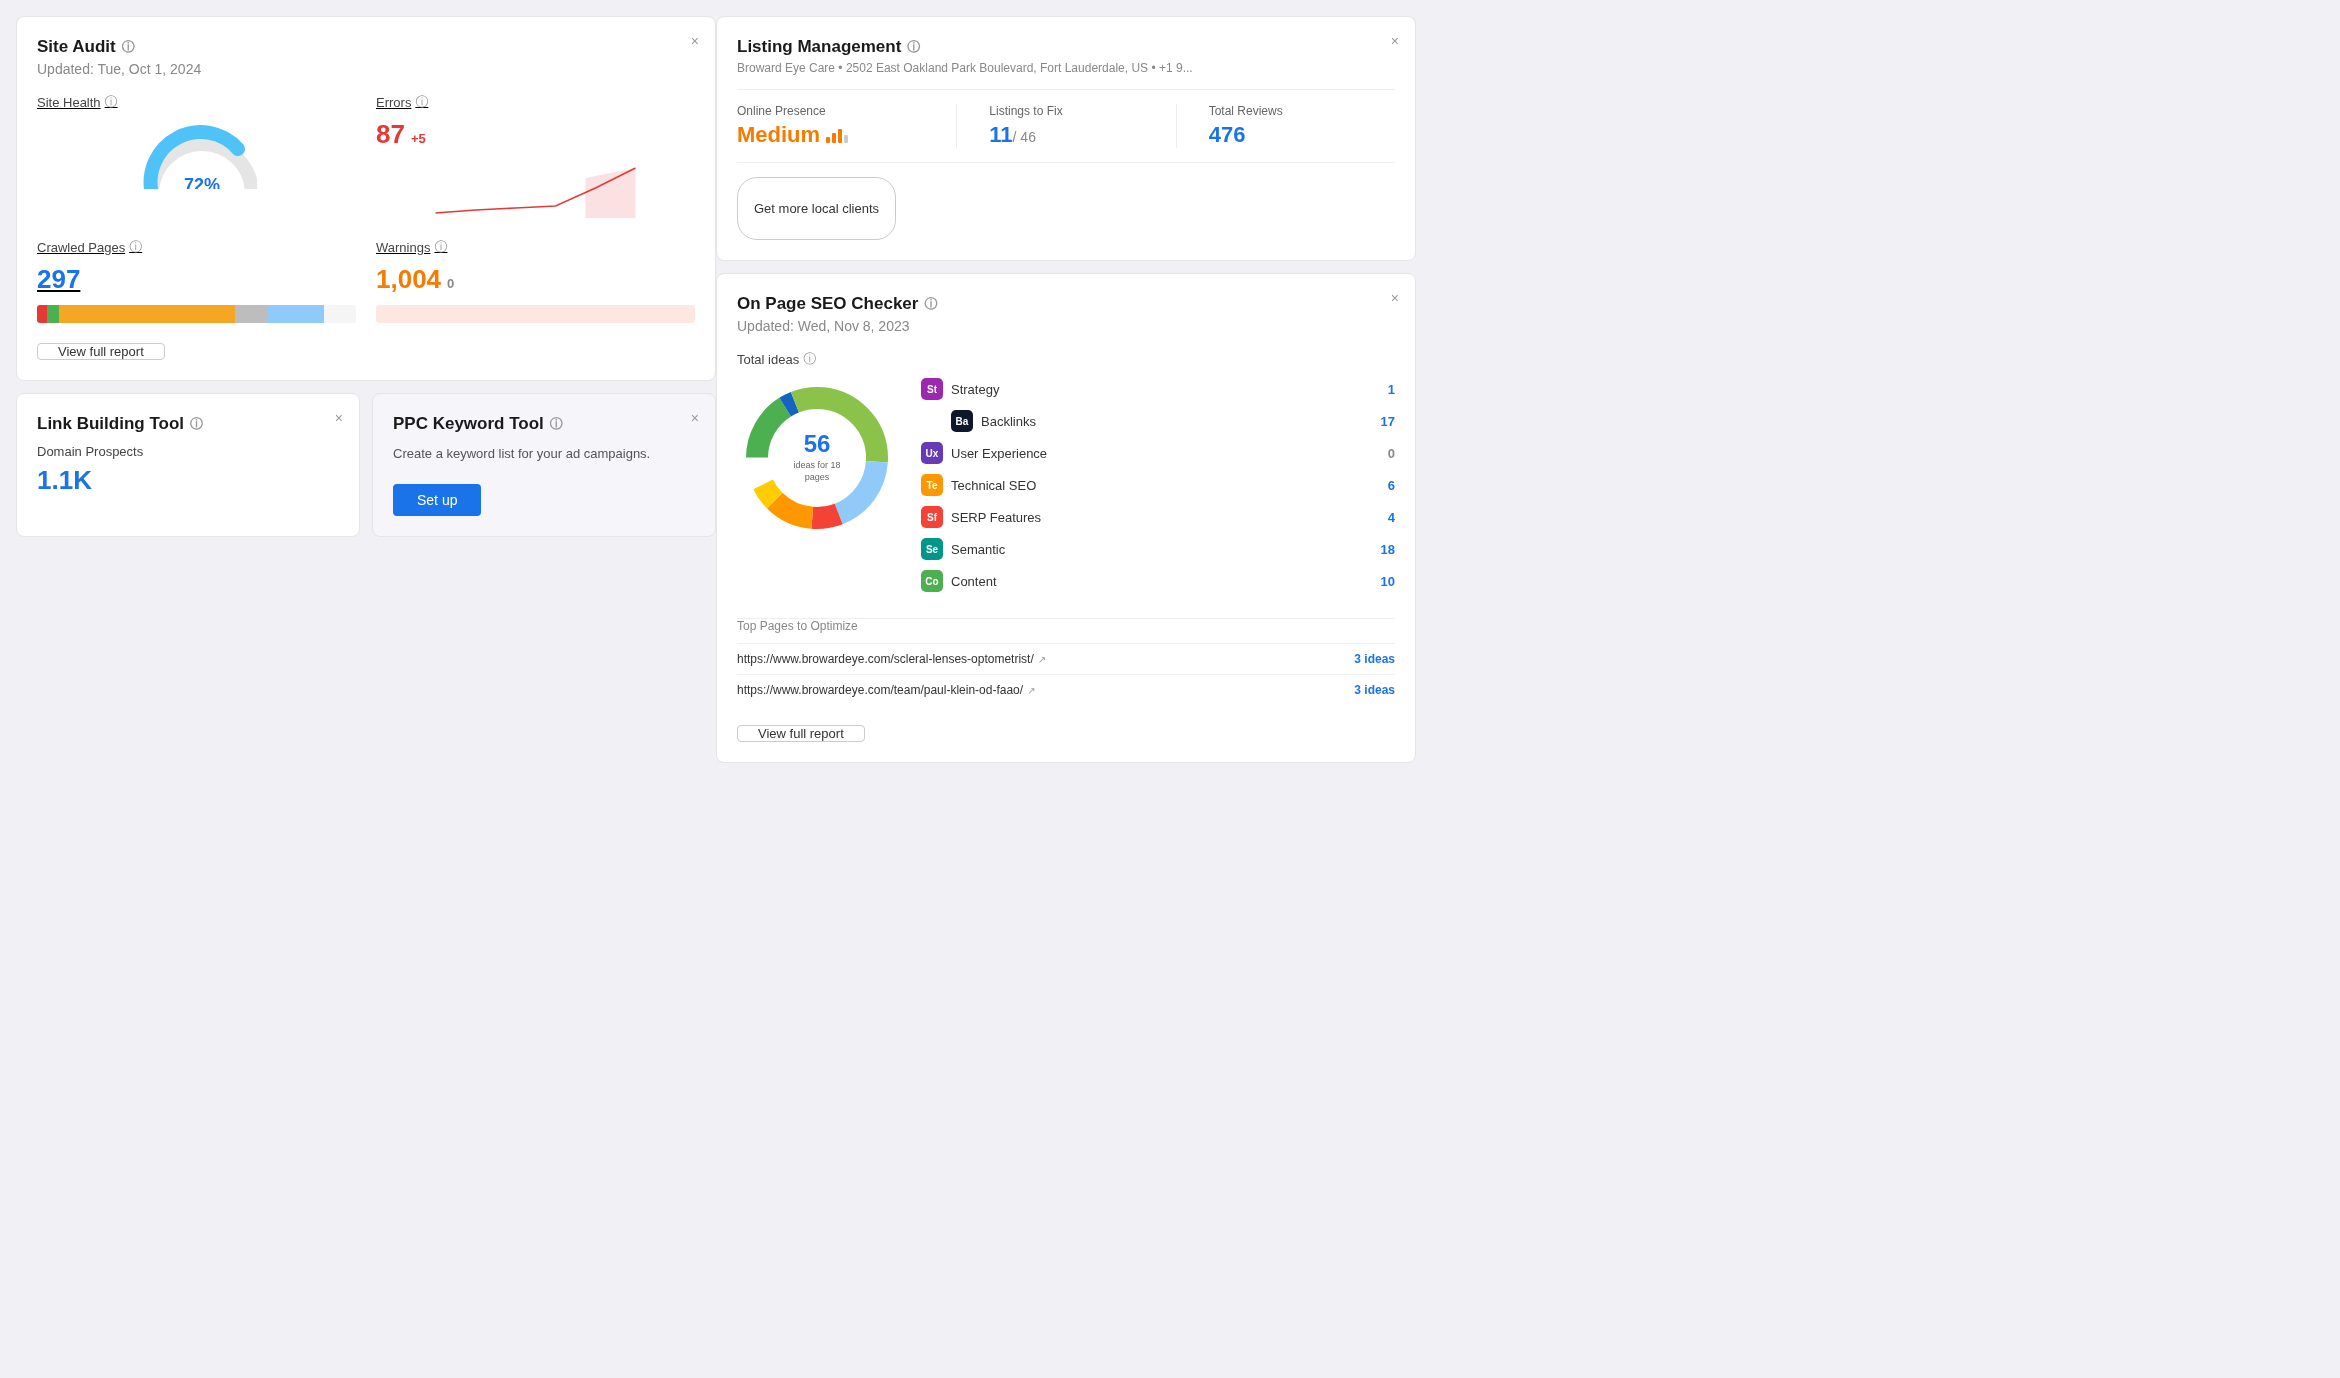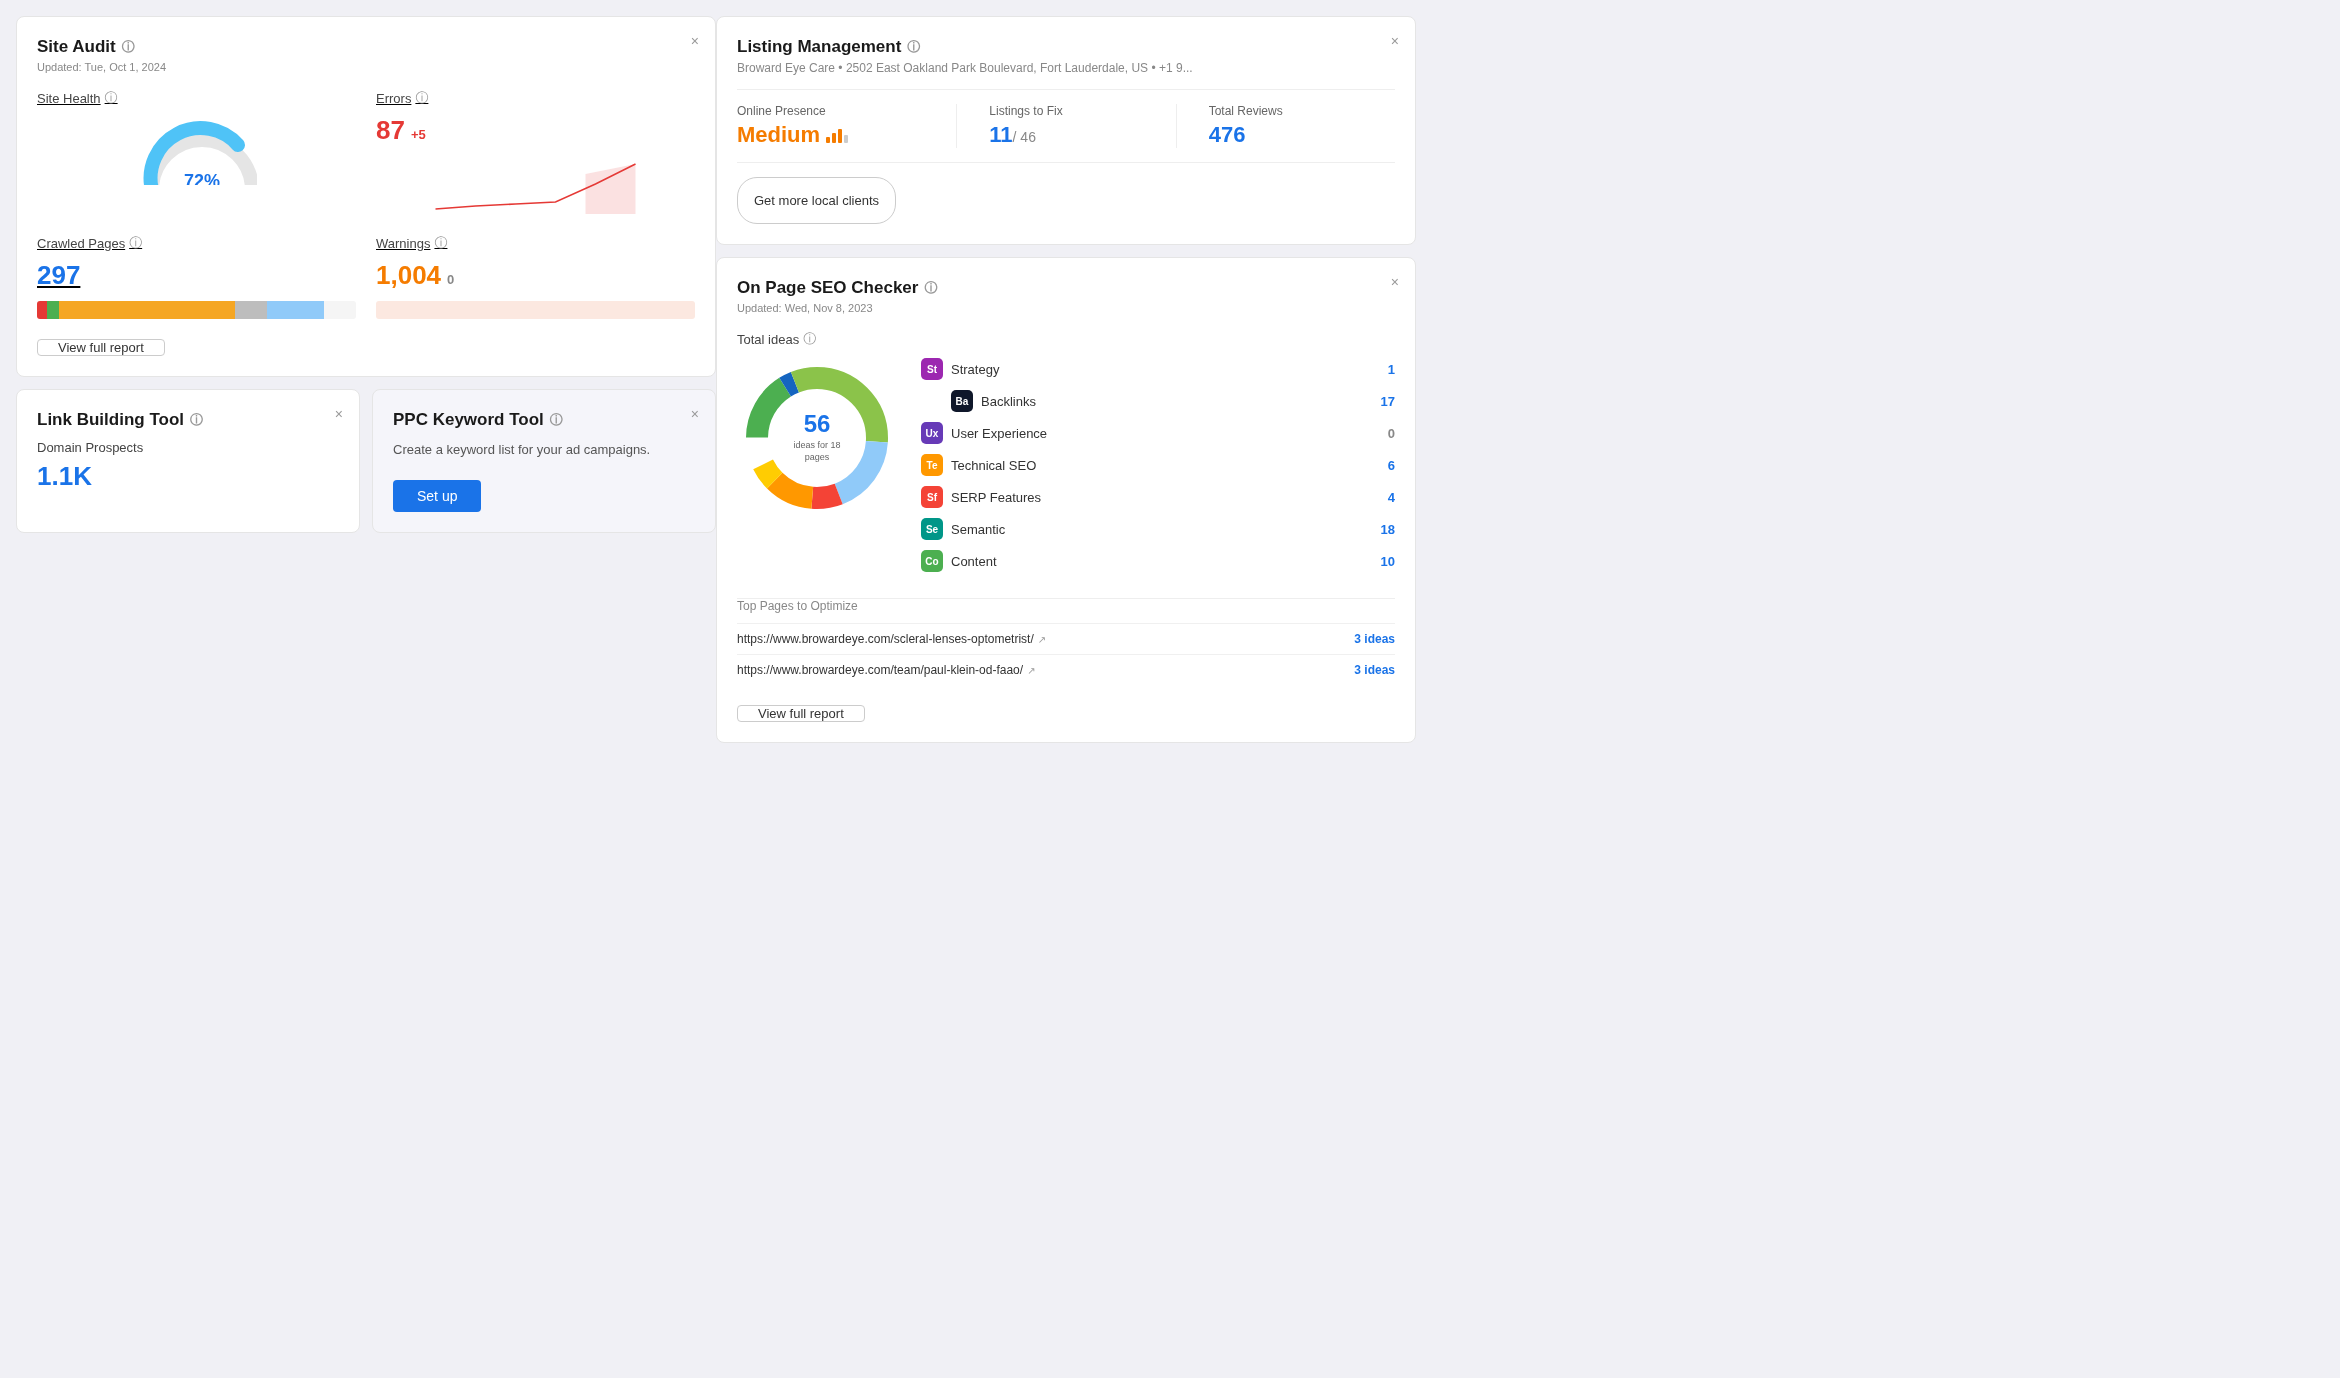--- a/index.html
+++ b/index.html
@@ -34,21 +34,21 @@
     .card-title {
       font-size: 17px;
       font-weight: 700;
       color: #1a1a1a;
       display: flex;
       align-items: center;
       gap: 6px;
       margin-bottom: 4px;
     }
     .card-subtitle {
-      font-size: 11px;
+      font-size: 14px;
       color: #888;
       margin-bottom: 16px;
     }
     .info-icon {
       color: #999;
       font-size: 13px;
       cursor: pointer;
     }
 
     
@@ -193,21 +193,21 @@
       gap: 2px;
       height: 16px;
     }
     .bar-icon span {
       display: inline-block;
       width: 4px;
       background: #f57c00;
       border-radius: 1px;
     }
     .get-clients-btn {
-      padding: 15px 16px;
+      padding: 23px 16px;
       border: 1px solid #ccc;
       background: #fff;
       border-radius: 20px;
       cursor: pointer;
       font-size: 13px;
       color: #333;
     }
     .on-page-content {
       display: flex;
       gap: 24px;

